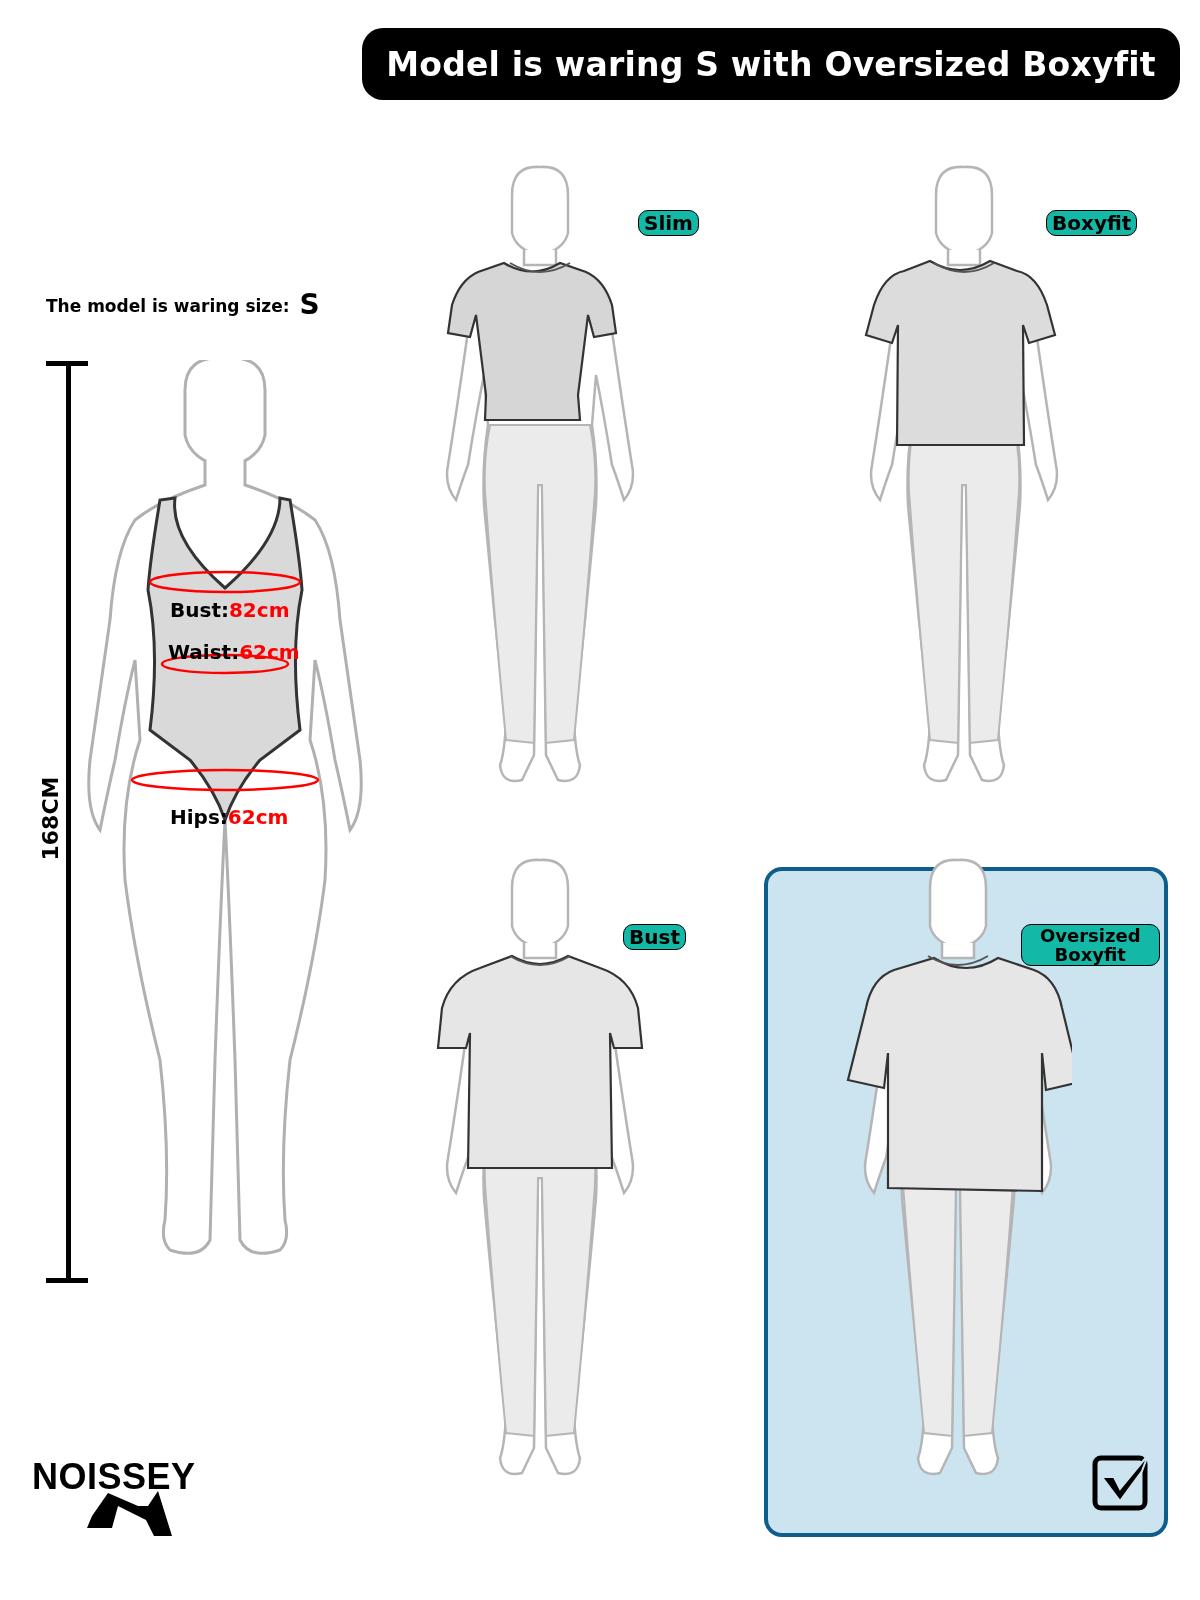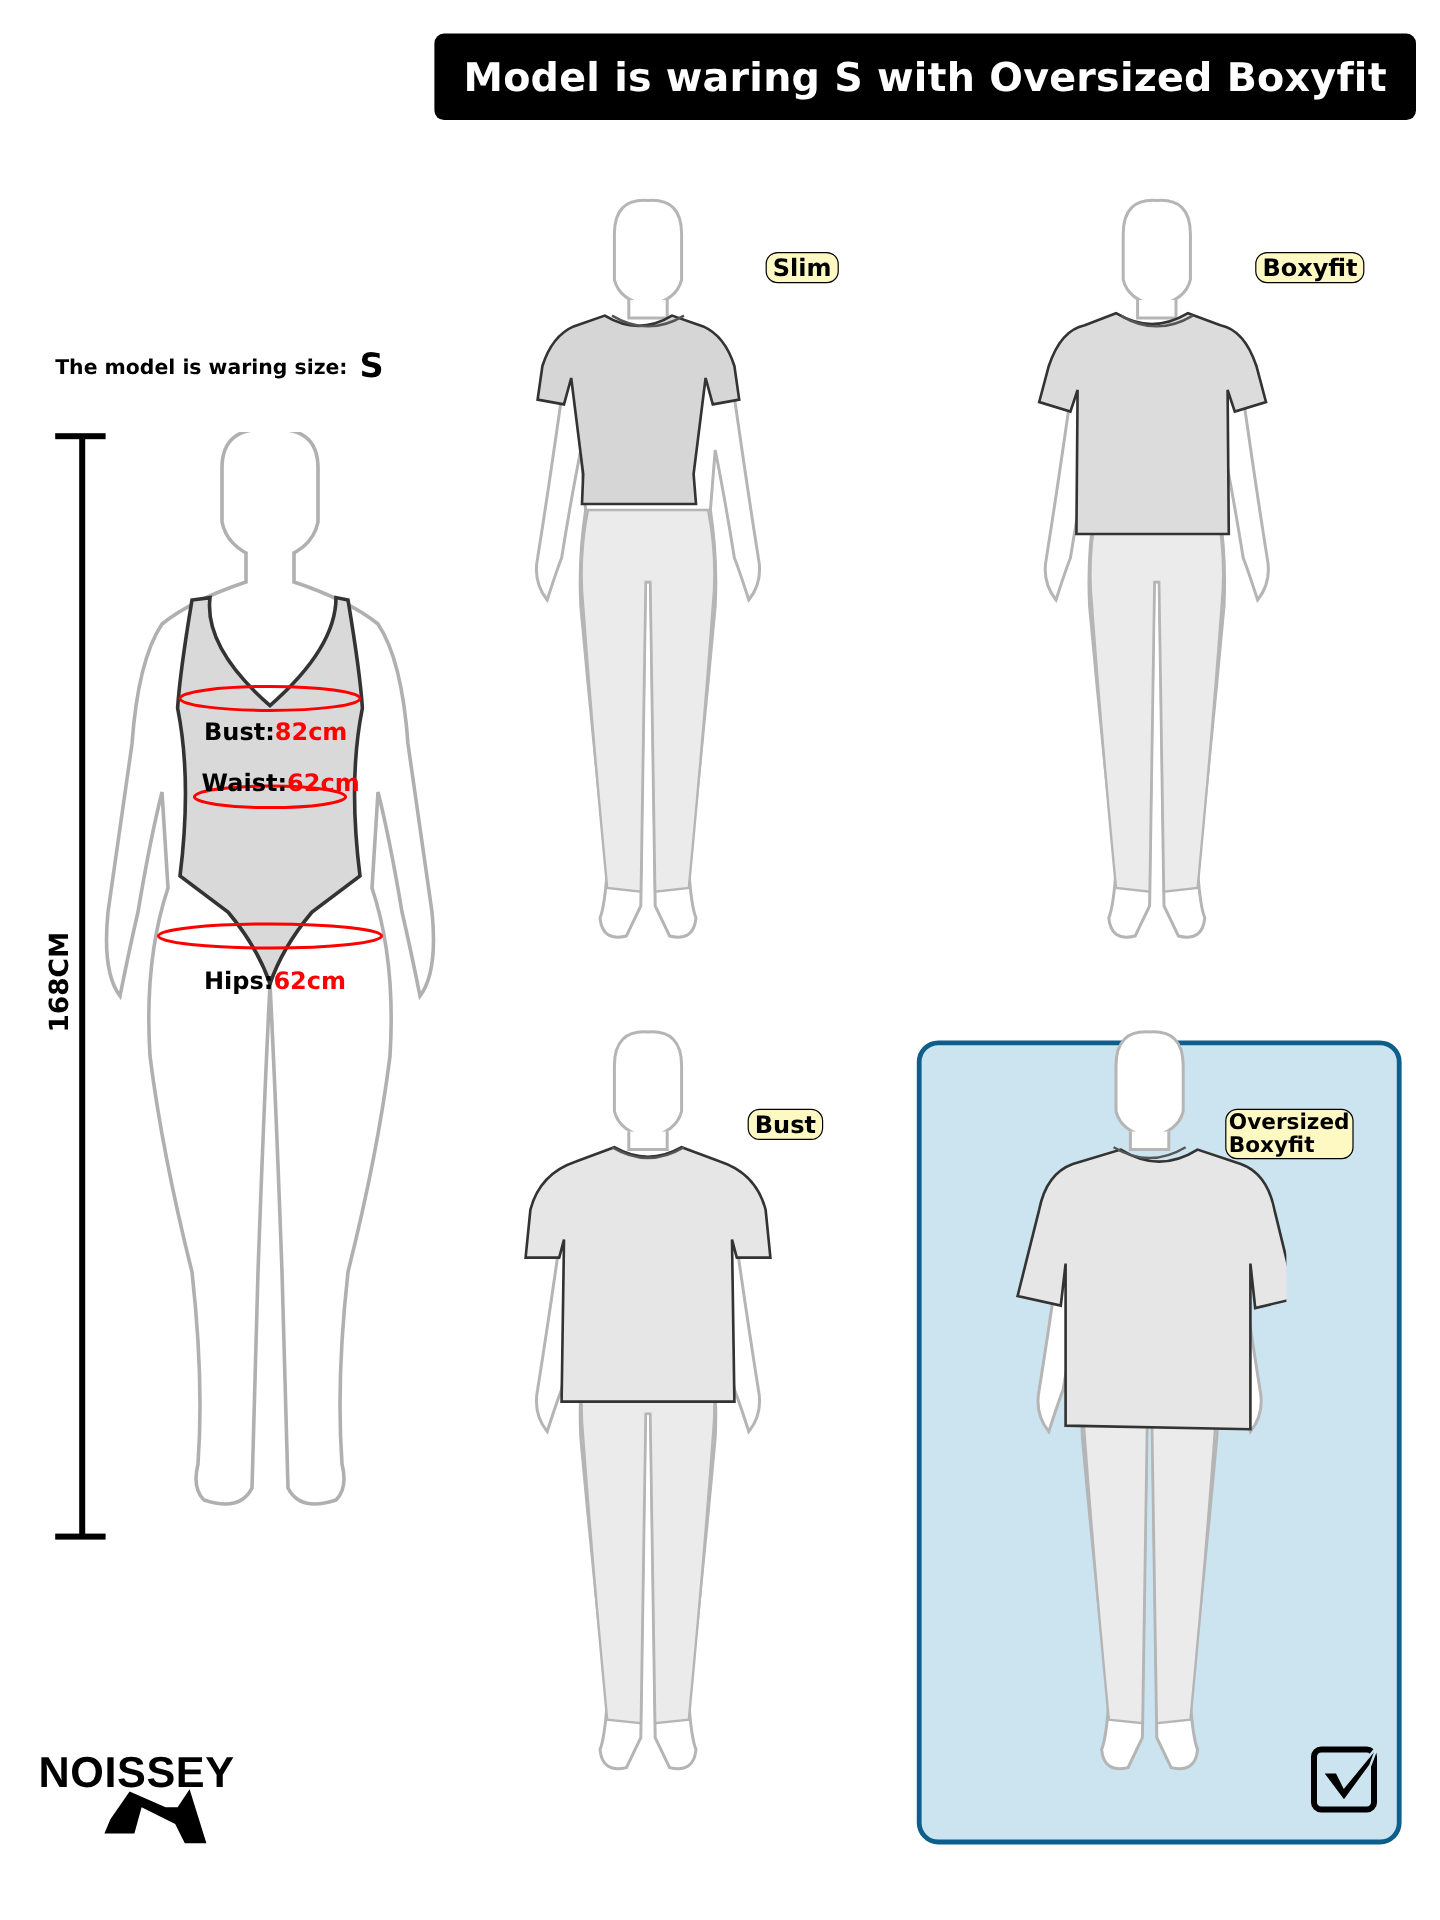--- a/index.html
+++ b/index.html
@@ -1,38 +1,38 @@
 <!DOCTYPE html>
 <html><head>
 <meta charset="utf-8">
 <style>
   html, body { margin: 0; padding: 0; background: #ffffff; }
   body { width: 1200px; height: 1600px; position: relative; overflow: hidden;
          font-family: "DejaVu Sans", "Liberation Sans", sans-serif; color: #000; }
 
   .title-banner { position: absolute; left: 362px; top: 28px; width: 818px; height: 72px;
-    background: #000; border-radius: 8px; color: #fff; display: flex; align-items: center;
+    background: #000; border-radius: 21px; color: #fff; display: flex; align-items: center;
     justify-content: center; font-weight: bold; font-size: 33px; letter-spacing: 0.2px; }
 
   .model-info { position: absolute; left: 46px; top: 290px; font-weight: bold; line-height: 30px; }
   .model-info .line1 { font-size: 17px; }
   .model-info .line1 .size { font-size: 28px; vertical-align: -2px; margin-left: 4px; }
   .model-info .line2 { font-size: 17px; }
   .model-info .line2 .weight { font-size: 21px; margin-left: 4px; }
 
   .height-bar { position: absolute; left: 66px; top: 363px; width: 5px; height: 916px; background: #000; }
   .height-tick-top { position: absolute; left: 46px; top: 361px; width: 42px; height: 5px; background: #000; }
   .height-tick-bot { position: absolute; left: 46px; top: 1278px; width: 42px; height: 5px; background: #000; }
   .height-label { position: absolute; left: 10px; top: 808px; width: 80px; text-align: center;
     transform: rotate(-90deg); font-weight: bold; font-size: 22px; }
 
   .figure { position: absolute; }
   .fit-label { position: absolute; border: 1.5px solid #000; border-radius: 10px; padding: 1px 5px;
-    font-weight: bold; font-size: 20px; background: #fef9c3; line-height: 22px; }
-  .fit-label.two-line { font-size: 18px; line-height: 19px; padding: 1px 2px; }
+    font-weight: bold; font-size: 20px; background: #14b8a6; line-height: 22px; text-align: center; }
+  .fit-label.two-line { font-size: 18px; line-height: 19px; padding: 1px 18px; }
 
   .selected-panel { position: absolute; left: 764px; top: 867px; width: 404px; height: 670px;
     background: #cce4f0; border: 4px solid #0d5e8a; border-radius: 18px; box-sizing: border-box; }
 
   .measure { position: absolute; font-weight: bold; font-size: 20px; }
   .measure .val { color: #ff0000; }
 
   .checkbox-icon { position: absolute; left: 1092px; top: 1453px; width: 58px; height: 58px; }
 
   .logo { position: absolute; left: 32px; top: 1488px; }

